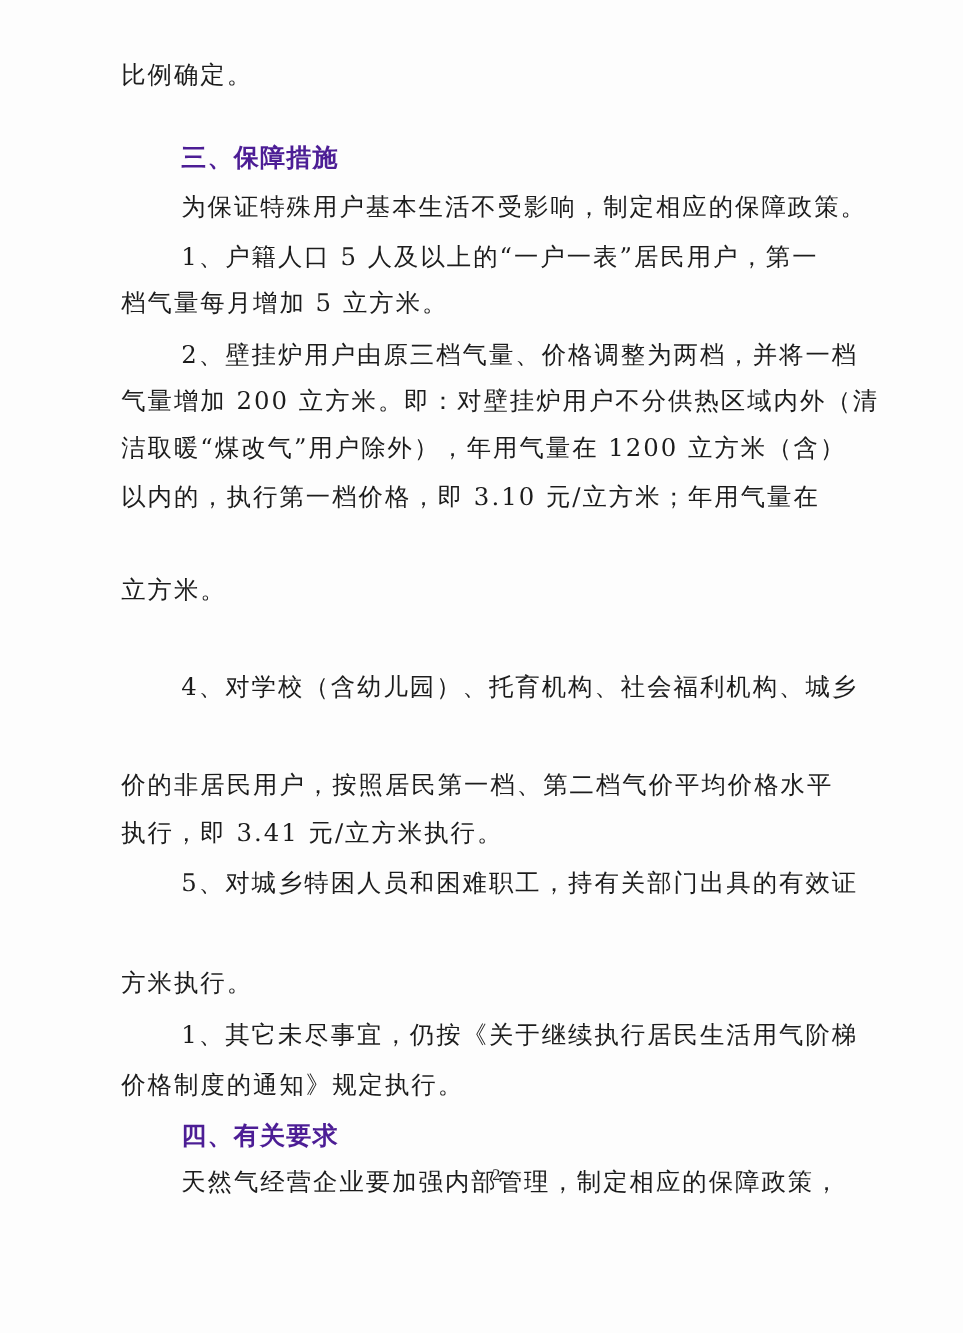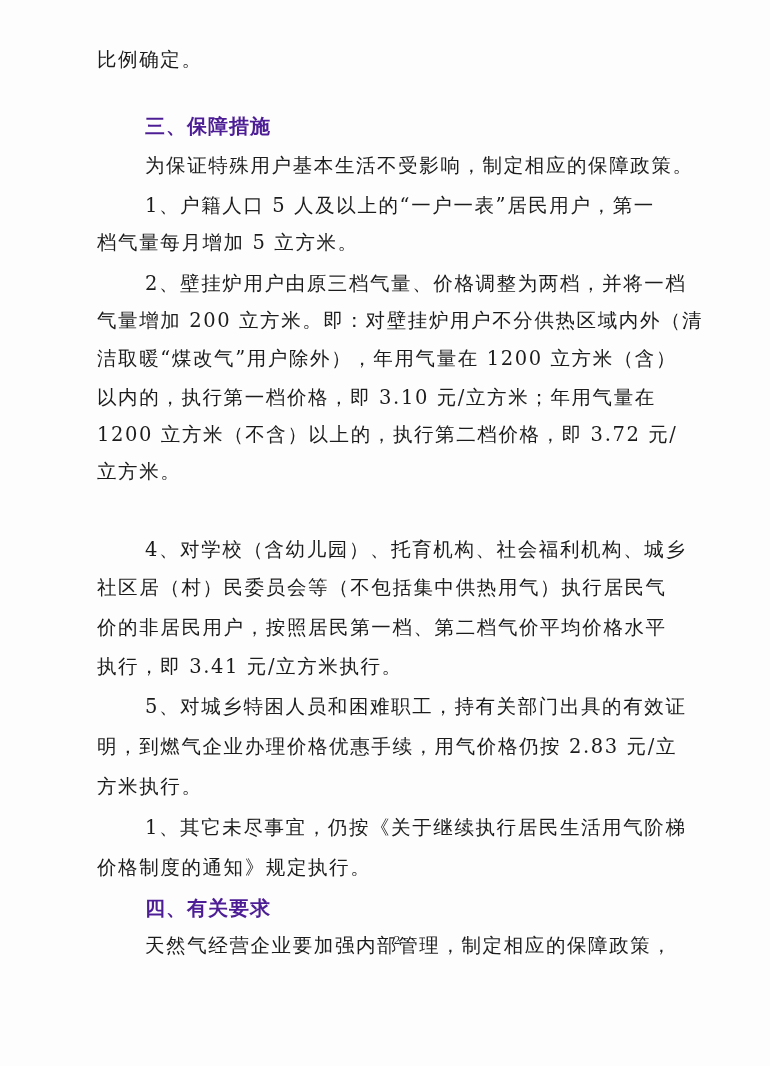--- a/index.html
+++ b/index.html
@@ -35,28 +35,25 @@
 
   <div class="line" style="top: 48px;">比例确定。</div>
   <div class="line indent heading" style="top: 114px;">三、保障措施</div>
   <div class="line indent" style="top: 154px;">为保证特殊用户基本生活不受影响，制定相应的保障政策。</div>
   <div class="line indent" style="top: 194px;">1、户籍人口 5 人及以上的“一户一表”居民用户，第一</div>
   <div class="line" style="top: 231px;">档气量每月增加 5 立方米。</div>
   <div class="line indent" style="top: 272px;">2、壁挂炉用户由原三档气量、价格调整为两档，并将一档</div>
   <div class="line" style="top: 309px;">气量增加 200 立方米。即：对壁挂炉用户不分供热区域内外（清</div>
   <div class="line" style="top: 347px;">洁取暖“煤改气”用户除外），年用气量在 1200 立方米（含）</div>
   <div class="line" style="top: 386px;">以内的，执行第一档价格，即 3.10 元/立方米；年用气量在</div>
-  <div class="line" style="top: 423px;">1200 立方米（不含）以上的，执行第二档价格，即 3.72 元/</div>
   <div class="line" style="top: 460px;">立方米。</div>
   <div class="line indent" style="top: 538px;">4、对学校（含幼儿园）、托育机构、社会福利机构、城乡</div>
-  <div class="line" style="top: 576px;">社区居（村）民委员会等（不包括集中供热用气）执行居民气</div>
   <div class="line" style="top: 616px;">价的非居民用户，按照居民第一档、第二档气价平均价格水平</div>
   <div class="line" style="top: 655px;">执行，即 3.41 元/立方米执行。</div>
   <div class="line indent" style="top: 695px;">5、对城乡特困人员和困难职工，持有关部门出具的有效证</div>
-  <div class="line" style="top: 735px;">明，到燃气企业办理价格优惠手续，用气价格仍按 2.83 元/立</div>
   <div class="line" style="top: 775px;">方米执行。</div>
   <div class="line indent" style="top: 816px;">1、其它未尽事宜，仍按《关于继续执行居民生活用气阶梯</div>
   <div class="line" style="top: 856px;">价格制度的通知》规定执行。</div>
   <div class="line indent heading" style="top: 896px;">四、有关要求</div>
   <div class="line indent" style="top: 934px;">天然气经营企业要加强内部管理，制定相应的保障政策，</div>
 
   <div class="pagenum">2</div>
 </div>
 
 </body></html>

